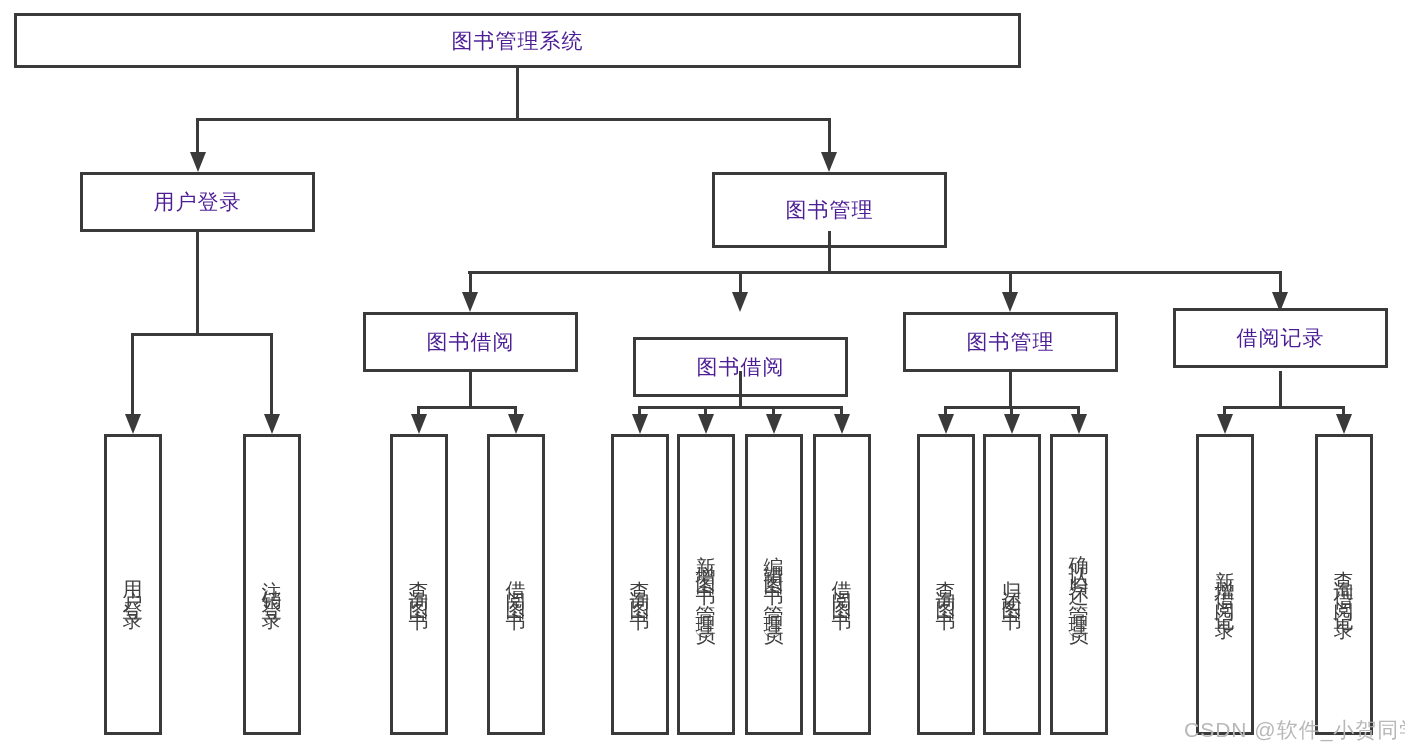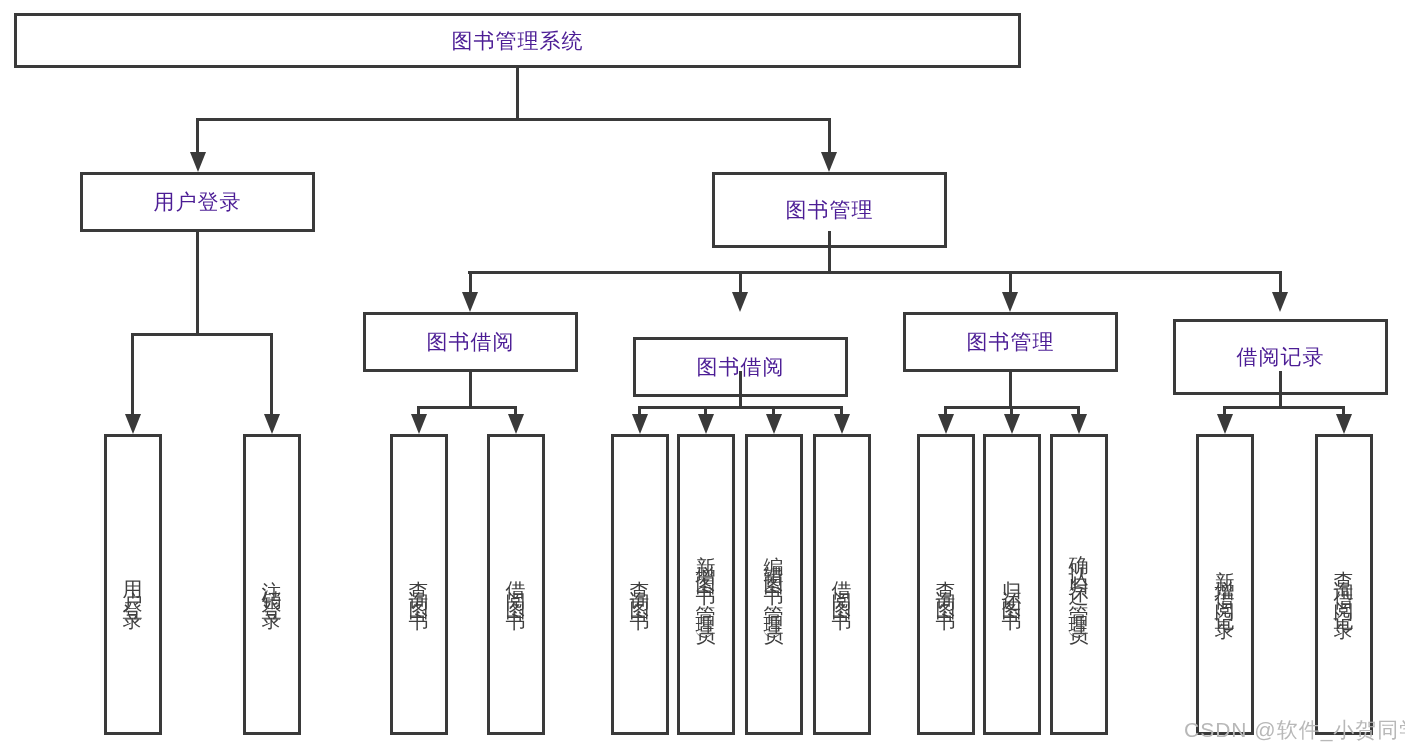--- a/index.html
+++ b/index.html
@@ -107,21 +107,21 @@
 
   <div class="hbox" style="left:363px; top:312px; width:215px; height:60px;">
     <span>图书借阅</span>
   </div>
   <div class="hbox" style="left:633px; top:312px; width:215px; height:60px;margin-top:25px;">
     <span>图书借阅</span>
   </div>
   <div class="hbox" style="left:903px; top:312px; width:215px; height:60px;">
     <span>图书管理</span>
   </div>
-  <div class="hbox" style="left:1173px; top:319px; width:215px; height:76px;">
+  <div class="hbox" style="left:1173px; top:308px; width:215px; height:60px;">
     <span>借阅记录</span>
   </div>
 
   <div class="line" style="left:469px; top:371px; width:3px; height:38px;"></div>
   <div class="line" style="left:417px; top:406px; width:100px; height:3px;"></div>
   <div class="line" style="left:417px; top:406px; width:3px; height:12px;"></div>
   <div class="arrow" style="left:411px; top:414px;"></div>
   <div class="line" style="left:514px; top:406px; width:3px; height:12px;"></div>
   <div class="arrow" style="left:508px; top:414px;"></div>
 

